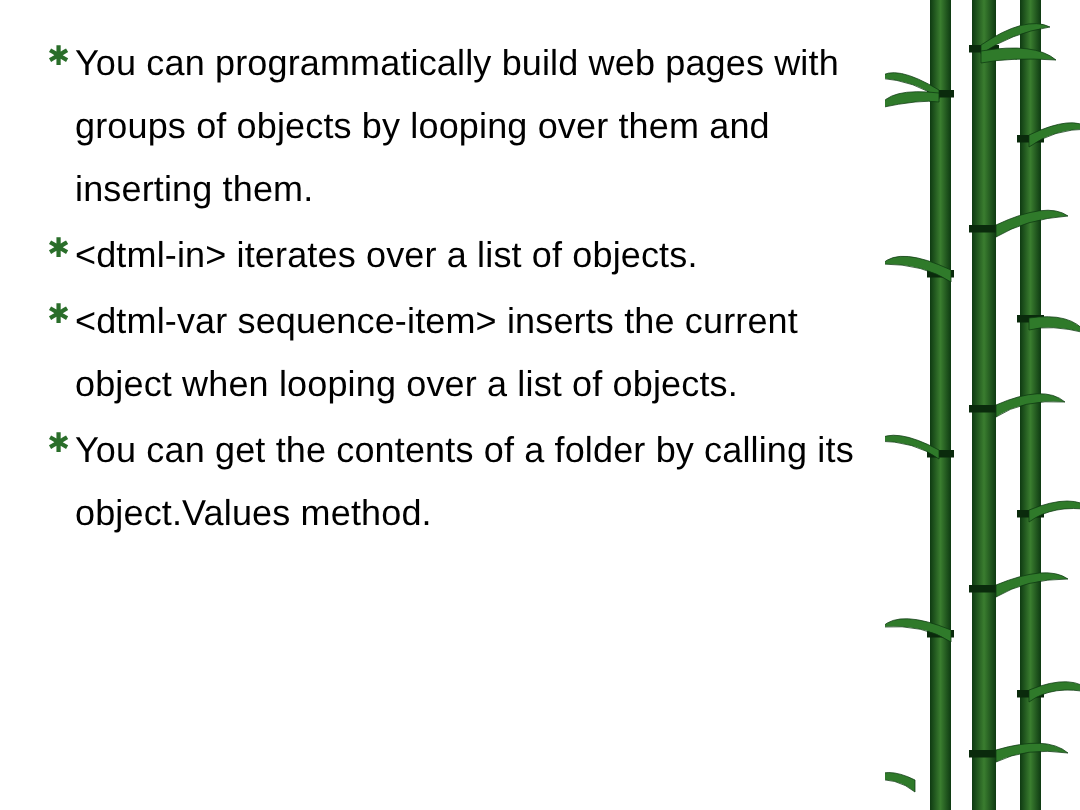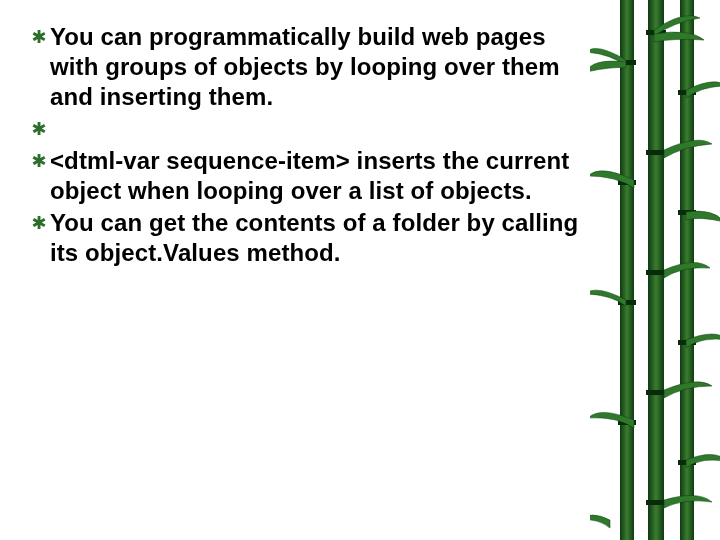--- a/index.html
+++ b/index.html
@@ -28,24 +28,23 @@
   }
   .bullet{
     flex:0 0 22px;
     font-size:18px;
     line-height:30px;
     color:#2a6e2a;
     text-align:center;
   }
   .text{
     font-size:24px;
-    line-height:30px;
+    line-height:42px;
     color:#000000;
     letter-spacing:0.1px;
-    font-weight:bold;
   }
 </style>
 </head>
 <body>
 
 <svg class="bamboo" viewBox="0 0 130 540" preserveAspectRatio="none">
   <defs>
     <linearGradient id="stalk" x1="0" y1="0" x2="1" y2="0">
       <stop offset="0" stop-color="#0e3a12"></stop>
       <stop offset="0.5" stop-color="#3a7d2f"></stop>
@@ -94,20 +93,21 @@
   </g>
 </svg>
 
 <div class="content">
   <div class="item">
     <div class="bullet">✱</div>
     <div class="text">You  can programmatically build web pages with groups of objects by looping over them and inserting them.</div>
   </div>
   <div class="item">
     <div class="bullet">✱</div>
+    <div class="text">&lt;dtml-in&gt; iterates over a list of objects.</div>
   </div>
   <div class="item">
     <div class="bullet">✱</div>
     <div class="text">&lt;dtml-var sequence-item&gt; inserts the current object when looping over a list of objects.</div>
   </div>
   <div class="item">
     <div class="bullet">✱</div>
     <div class="text">You can get the contents of a folder by calling its object.Values method.</div>
   </div>
 </div>

